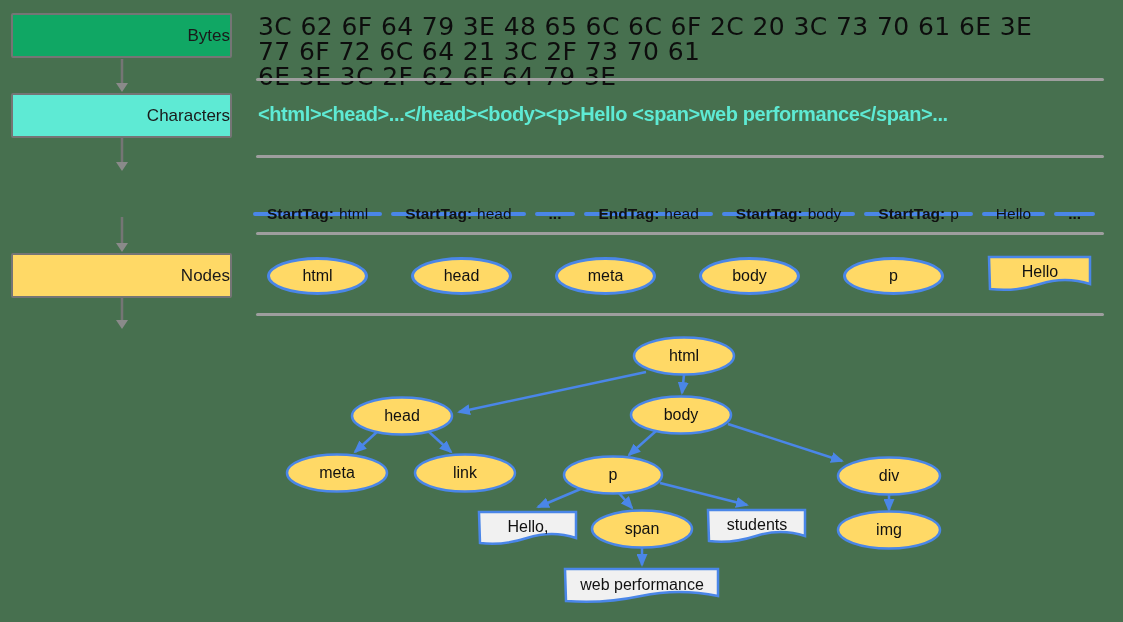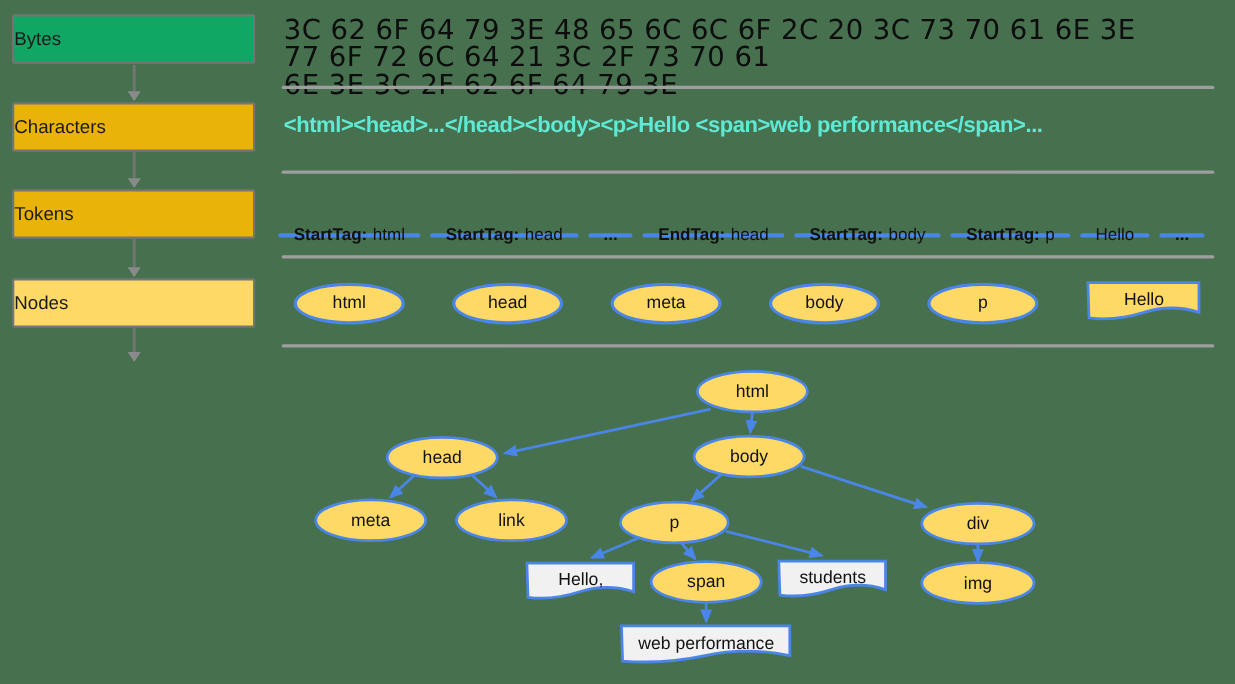--- a/index.html
+++ b/index.html
@@ -10,25 +10,25 @@
     color:#111;
     overflow:hidden;
   }
   .canvas{position:relative;width:1123px;height:622px;}
 
   
   .stage-box{
     position:absolute;left:11px;width:221px;height:45px;
     border:2px solid #757575;border-radius:2px;
     box-sizing:border-box;
-    display:flex;align-items:center;justify-content:flex-start;
+    display:flex;align-items:center;justify-content:flex-end;
     font-size:17px;color:#1a1a1a;
   }
   .stage-green{background:#10a764;}
-  .stage-blue{background:#eab308;}
+  .stage-blue{background:#5eead4;}
   .stage-yellow{background:#ffd966;}
   .stage-arrow{position:absolute;left:112px;width:20px;}
 
   
   .divider{
     position:absolute;left:256px;width:848px;height:3px;
     background:#9e9e9e;border-radius:2px;
   }
 
   
@@ -94,23 +94,20 @@
   </svg>
 
   <div class="stage-box stage-blue" style="top:93px">
     <span>Characters</span>
   </div>
   <svg class="stage-arrow" style="top:138px" width="20" height="34">
     <line x1="10" y1="0" x2="10" y2="25" stroke="#757575" stroke-width="2.5"></line>
     <path d="M4,24 L10,33 L16,24 Z" fill="#8a8a8a"></path>
   </svg>
 
-  <div class="stage-box stage-blue" style="top:172px">
-    <span>Tokens</span>
-  </div>
   <svg class="stage-arrow" style="top:217px" width="20" height="36">
     <line x1="10" y1="0" x2="10" y2="27" stroke="#757575" stroke-width="2.5"></line>
     <path d="M4,26 L10,35 L16,26 Z" fill="#8a8a8a"></path>
   </svg>
 
   <div class="stage-box stage-yellow" style="top:253px">
     <span>Nodes</span>
   </div>
   <svg class="stage-arrow" style="top:298px" width="20" height="32">
     <line x1="10" y1="0" x2="10" y2="23" stroke="#757575" stroke-width="2.5"></line>

